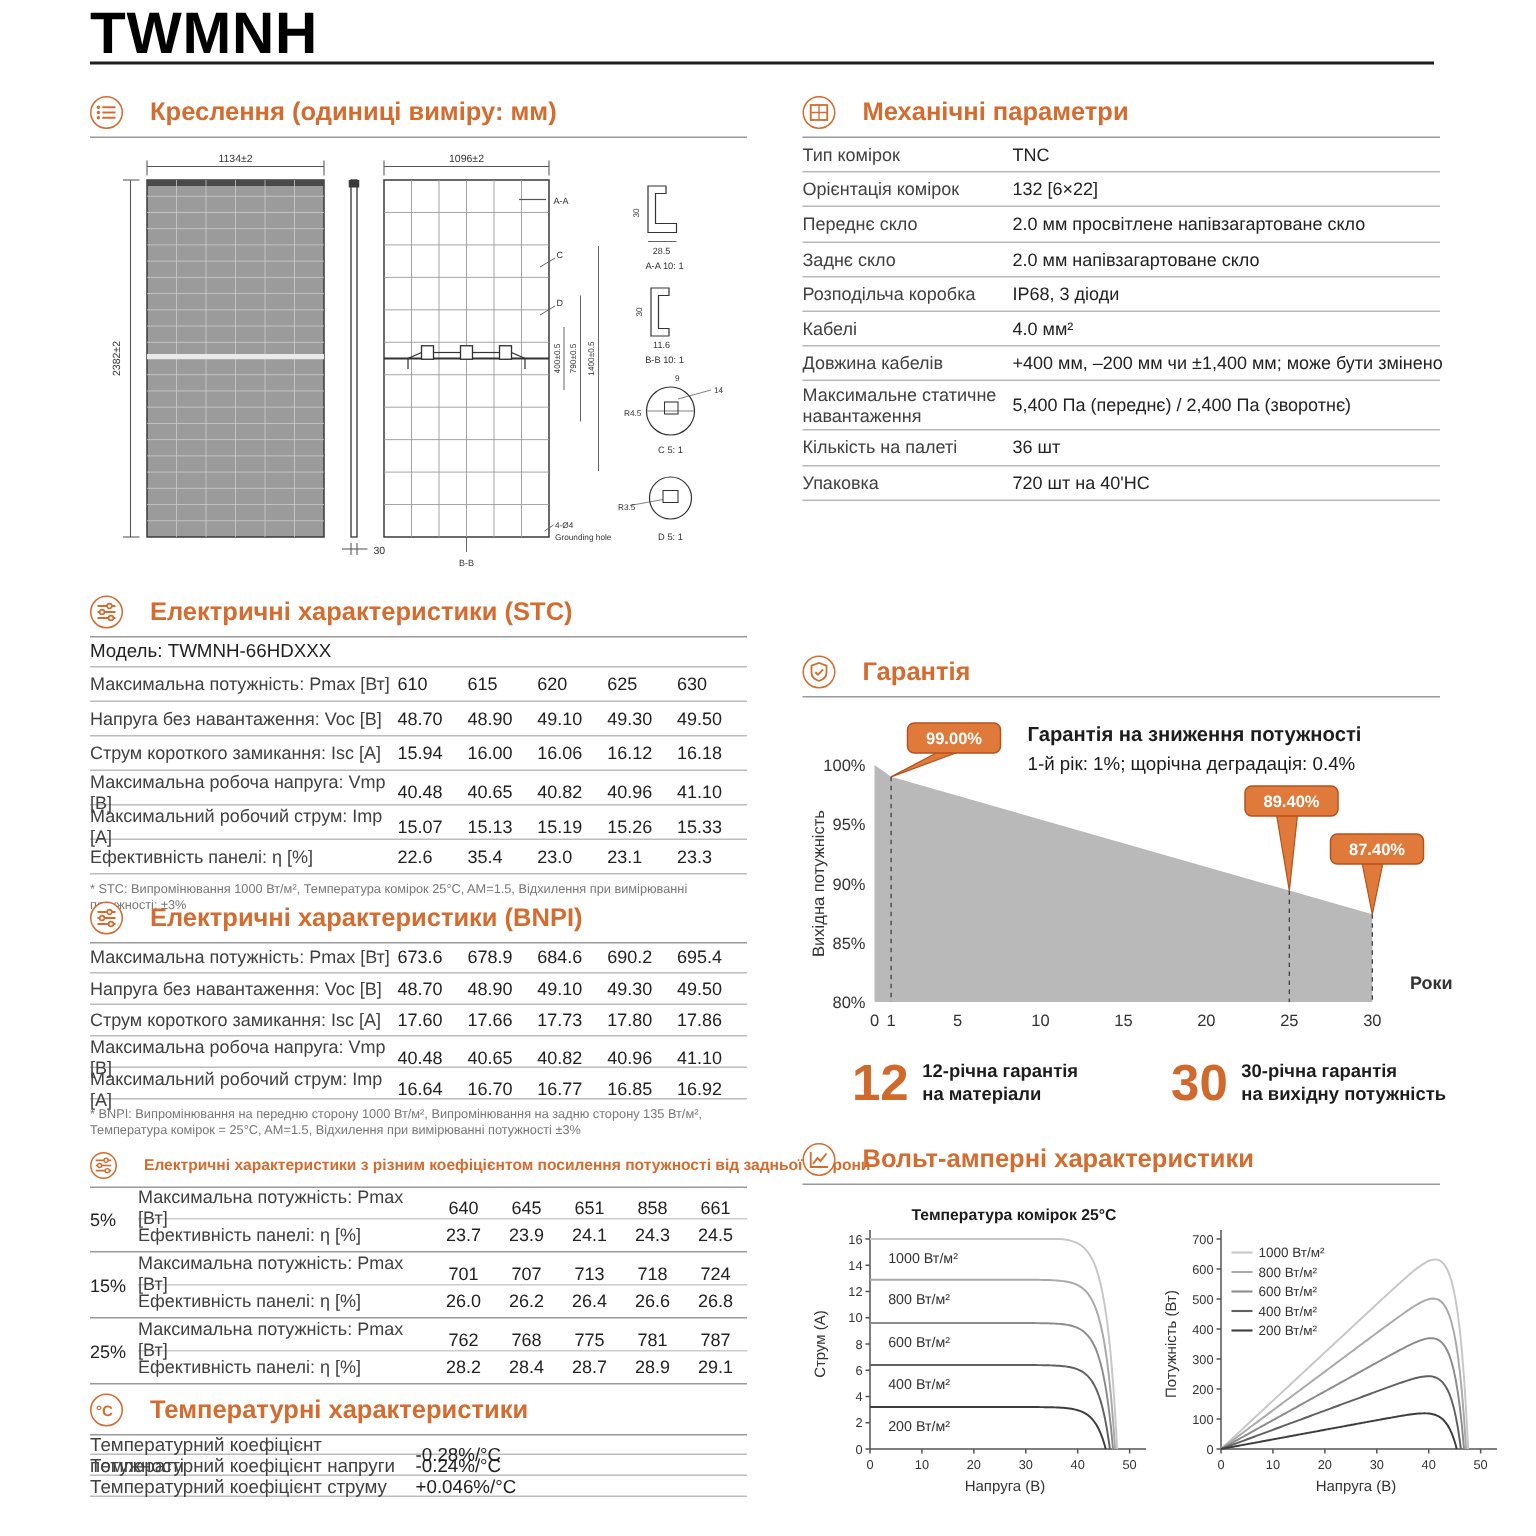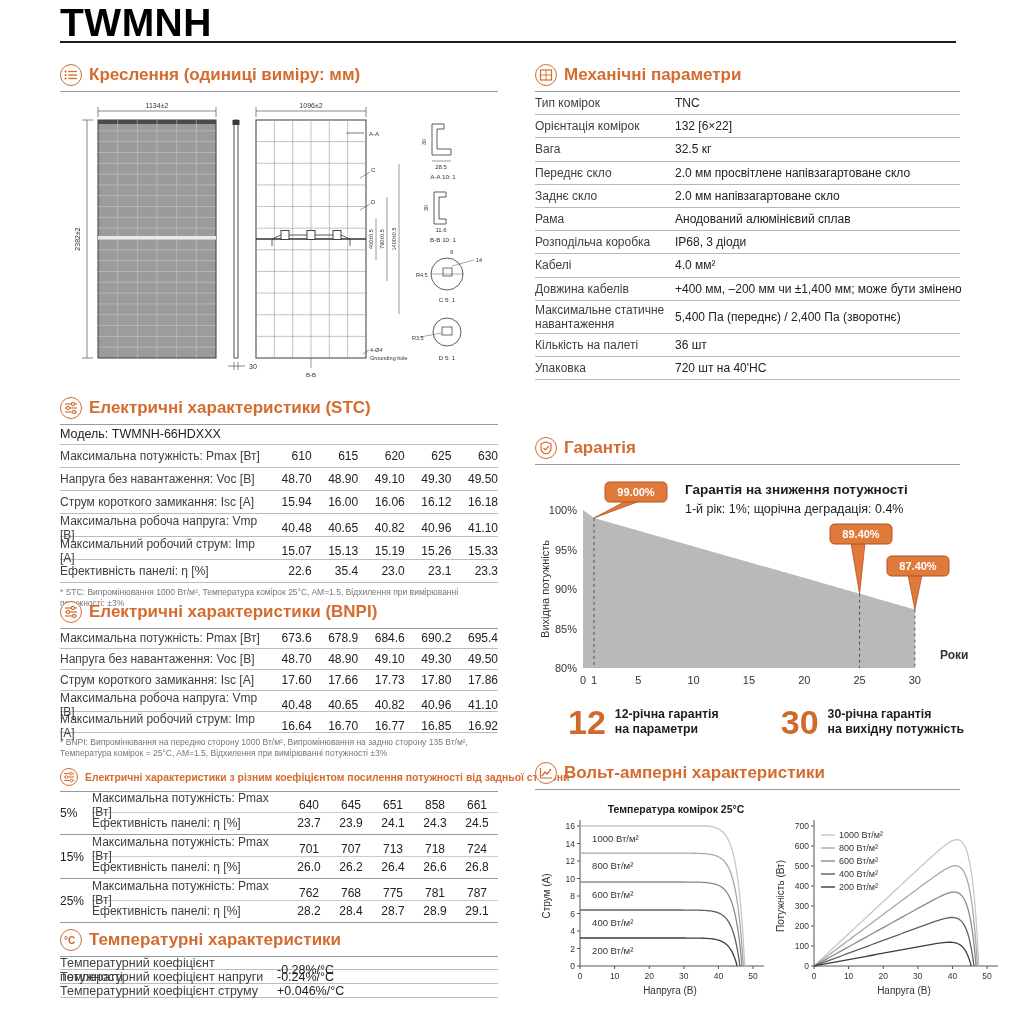--- a/index.html
+++ b/index.html
@@ -2,28 +2,28 @@
 <html><head>
 <meta charset="utf-8">
 <style>
   *{margin:0;padding:0;box-sizing:border-box}
   html,body{width:1024px;height:1024px;background:#fff;font-family:"Liberation Sans",sans-serif;color:#222}
   .page{position:relative;width:1024px;height:1024px;overflow:hidden;background:#fff}
   .abs{position:absolute}
   .brand{left:60px;top:1px;font-size:39px;font-weight:bold;letter-spacing:.5px;color:#000000}
   .hsub{left:170px;top:9px;font-size:13px;font-weight:bold;line-height:15.5px;color:#101010}
   .hrule{left:60px;top:41px;width:896px;height:2px;background:#1d1d1d}
-  .sec{display:flex;align-items:center;gap:7px;border-bottom:1px solid #9a9a9a;padding-bottom:5px}
+  .sec{display:flex;align-items:center;gap:18px;border-bottom:1px solid #9a9a9a;padding-bottom:5px}
   .sec .ic{width:22px;height:22px;border:1.5px solid #d46b2f;border-radius:50%;display:flex;align-items:center;justify-content:center;flex:none;background:#fff}
   .sec .tt{color:#d46b2f;font-weight:bold;font-size:17px;white-space:nowrap}
   .sec.sm .ic{width:18px;height:18px}
   .sec.sm .tt{font-size:10.4px}
   .model{height:21px;line-height:21px;border-bottom:1px solid #bcbcbc;font-size:12.5px;color:#222}
   .trow{display:grid;grid-template-columns:205px repeat(5,1fr);align-items:center;height:23px;border-bottom:1px solid #bcbcbc;font-size:12px;color:#222}
-  .trow .tv{text-align:right}
+  .trow .tv{text-align:left}
   .fnote{font-size:8.5px;color:#777;margin-top:4px;line-height:11px}
   .mrow{display:grid;grid-template-columns:140px 1fr;align-items:center;min-height:23.2px;border-bottom:1px solid #b8b8b8;font-size:12px;padding:2px 0;color:#222}
   .mrow .mv{white-space:nowrap}
   .ggroup{display:grid;grid-template-columns:32px 1fr;border-bottom:1px solid #9a9a9a;align-items:center}
   .grow{display:grid;grid-template-columns:196px repeat(5,1fr);align-items:center;height:21.5px;font-size:12px}
   .grow.b{border-bottom:1px solid #ccc}
   .grow .gv{text-align:center}
   .gpct{font-size:12px}
   .xrow{display:grid;grid-template-columns:217px 1fr;align-items:center;height:14px;border-bottom:1px solid #bcbcbc;font-size:12.5px}
   .grow-lbl,.trow .tl,.mrow .ml,.xrow .xl{color:#404040}
@@ -446,34 +446,26 @@
   <div class="abs" style="left:535px;top:92px;width:425px">
     <div class="mrow">
         <div class="ml">Тип комірок</div>
         <div class="mv">TNC</div>
       </div>
     <div class="mrow">
         <div class="ml">Орієнтація комірок</div>
         <div class="mv">132 [6×22]</div>
       </div>
     <div class="mrow">
-        <div class="ml">Вага</div>
-        <div class="mv">32.5 кг</div>
-      </div>
-    <div class="mrow">
         <div class="ml">Переднє скло</div>
         <div class="mv">2.0 мм просвітлене напівзагартоване скло</div>
       </div>
     <div class="mrow">
         <div class="ml">Заднє скло</div>
         <div class="mv">2.0 мм напівзагартоване скло</div>
-      </div>
-    <div class="mrow">
-        <div class="ml">Рама</div>
-        <div class="mv">Анодований алюмінієвий сплав</div>
       </div>
     <div class="mrow">
         <div class="ml">Розподільча коробка</div>
         <div class="mv">IP68, 3 діоди</div>
       </div>
     <div class="mrow">
         <div class="ml">Кабелі</div>
         <div class="mv">4.0 мм²</div>
       </div>
     <div class="mrow">
@@ -533,21 +525,21 @@
       <text x="326" y="70" font-size="11" text-anchor="middle" fill="#fff" font-weight="bold">89.40%</text>
       <polygon points="373,107 387,107 379.875,141.53999999999996" fill="#e07a3a" stroke="#b5511e" stroke-width="0.8"></polygon>
       <rect x="352" y="88" width="62" height="20" rx="4.5" fill="#e07a3a" stroke="#b5511e" stroke-width="1"></rect>
       <text x="383" y="102" font-size="11" text-anchor="middle" fill="#fff" font-weight="bold">87.40%</text>
     </svg>
   <div class="abs" style="left:568px;top:705px;display:flex;gap:62px">
     <div class="gitem">
       <span class="gnum">12</span>
       <span class="gtxt">
           <span>12-річна гарантія</span>
-          <span>на параметри</span>
+          <span>на матеріали</span>
         </span>
     </div>
     <div class="gitem">
       <span class="gnum">30</span>
       <span class="gtxt">
           <span>30-річна гарантія</span>
           <span>на вихідну потужність</span>
         </span>
     </div>
   </div>

